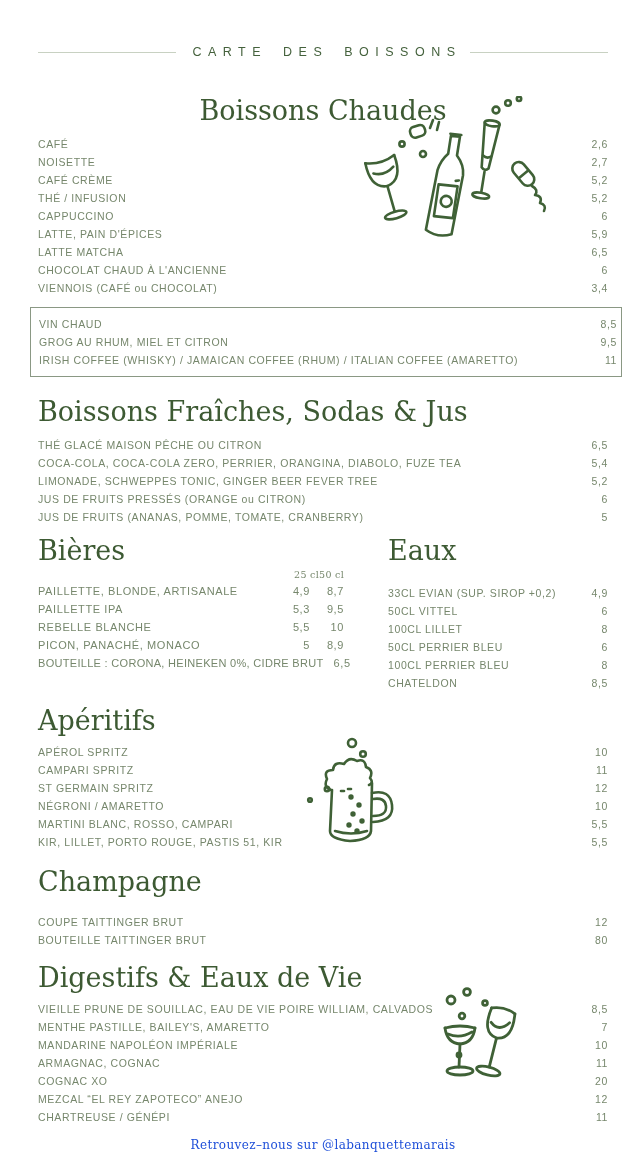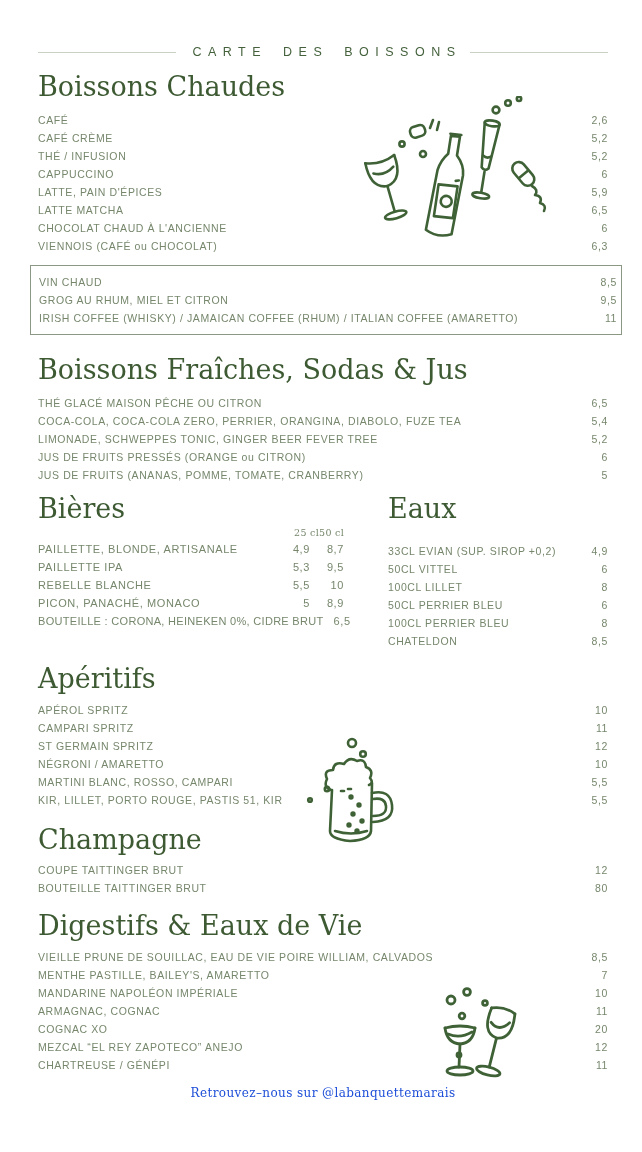--- a/index.html
+++ b/index.html
@@ -17,25 +17,25 @@
   .ornament .otitle{
     font-size:12.5px;letter-spacing:6.5px;word-spacing:6px;
     color:#44613c;padding:0 8px 0 16px;white-space:nowrap;font-weight:400;
   }
 
   
   .stitle{
     font-family:"DejaVu Serif",serif;font-weight:400;
     color:#3d5a33;font-size:27px;line-height:30px;margin:0;
   }
-  .sec-chaudes .stitle{margin:12px 0 9px;}
+  .sec-chaudes .stitle{margin:36px 0 9px;text-align:center;}
   .sec-fraiches .stitle{margin:20px 0 9px;}
   .two-col .stitle{margin:0 0 2px;}
   .sec-aperitifs .stitle{margin:14px 0 7px;}
-  .sec-champagne .stitle{margin:16px 0 6px;}
+  .sec-champagne .stitle{margin:16px 0 16px;}
   .sec-digestifs .stitle{margin:14px 0 7px;}
 
   
   .mrow{
     display:flex;justify-content:space-between;align-items:baseline;
     line-height:18px;font-size:10.5px;letter-spacing:0.6px;
   }
   .mrow .lbl{white-space:nowrap;}
   .mrow .prc{margin-left:12px;white-space:nowrap;text-align:right;}
 
@@ -86,20 +86,24 @@
 
   <section class="sec-chaudes">
     <h2 class="stitle">Boissons Chaudes</h2>
     <div>
 
         <div class="mrow">
           <span class="lbl">CAFÉ</span>
           <span class="prc">2,6</span>
         </div>
 
+        <div class="mrow">
+          <span class="lbl">NOISETTE</span>
+          <span class="prc">2,7</span>
+        </div>
 
         <div class="mrow">
           <span class="lbl">CAFÉ CRÈME</span>
           <span class="prc">5,2</span>
         </div>
 
         <div class="mrow">
           <span class="lbl">THÉ / INFUSION</span>
           <span class="prc">5,2</span>
         </div>
@@ -119,21 +123,21 @@
           <span class="prc">6,5</span>
         </div>
 
         <div class="mrow">
           <span class="lbl">CHOCOLAT CHAUD À L'ANCIENNE</span>
           <span class="prc">6</span>
         </div>
 
         <div class="mrow">
           <span class="lbl">VIENNOIS (CAFÉ ou CHOCOLAT)</span>
-          <span class="prc">6,3</span>
+          <span class="prc">3,4</span>
         </div>
       </div>
     <div class="boxed">
 
         <div class="mrow">
           <span class="lbl">VIN CHAUD</span>
           <span class="prc">8,5</span>
         </div>
 
         <div class="mrow">

